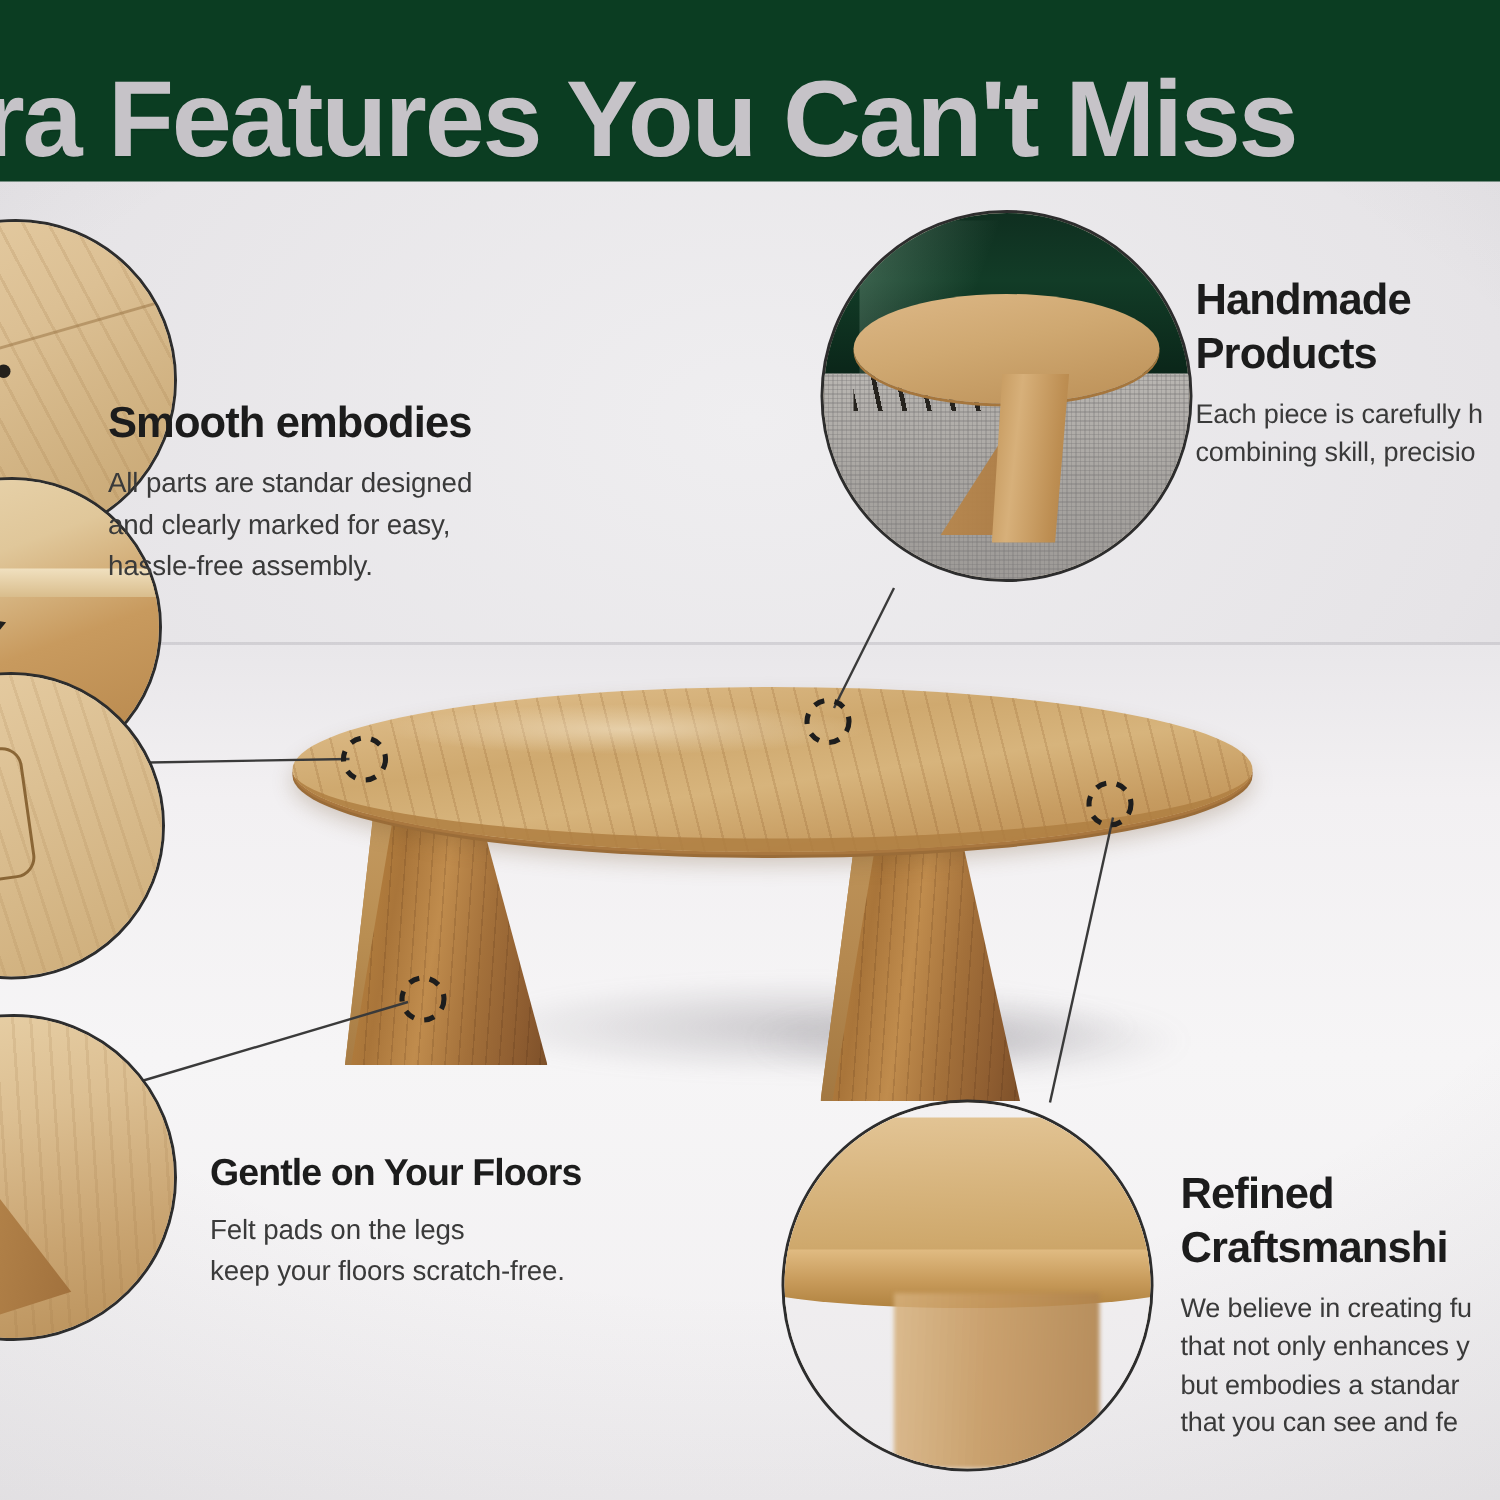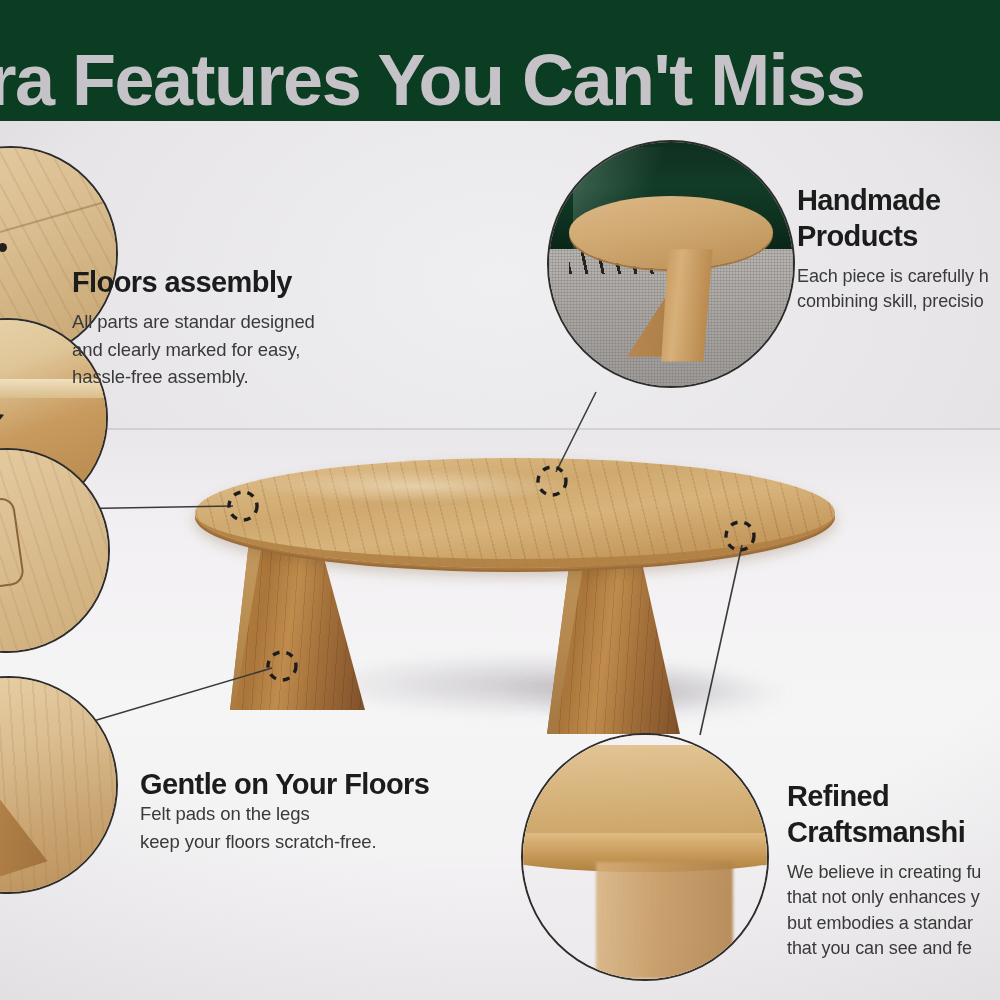--- a/index.html
+++ b/index.html
@@ -262,22 +262,22 @@
 
   .b-smooth { left:72px; top:266px; width:360px; }
   .b-smooth .tx-title { font-size:29px; line-height:1.12; }
   .b-smooth .tx-body { font-size:18.5px; line-height:1.47; margin-top:10px; }
 
   .b-handmade { left:797px; top:182px; width:300px; }
   .b-handmade .tx-title { font-size:29px; line-height:1.25; }
   .b-handmade .tx-body { font-size:18px; line-height:1.42; margin-top:9px; white-space:pre; }
 
   .b-gentle { left:140px; top:768px; width:400px; }
-  .b-gentle .tx-title { font-size:29px; line-height:1.12; }
-  .b-gentle .tx-body { font-size:18.5px; line-height:1.47; }
+  .b-gentle .tx-title { font-size:25px; line-height:1.12; }
+  .b-gentle .tx-body { font-size:18.5px; line-height:1.47; margin-top:10px; }
 
   .b-refined { left:787px; top:778px; width:320px; }
   .b-refined .tx-title { font-size:29px; line-height:1.25; }
   .b-refined .tx-body { font-size:18px; line-height:1.42; margin-top:9px; white-space:pre; }
 </style>
 </head>
 <body>
 
 <div id="stage">
 
@@ -366,21 +366,21 @@
   <div class="circle c-l4">
     <div class="bg"></div>
     <div class="legedge"></div>
 
   </div>
 
   <div class="header-band"></div>
   <div class="header-title">tra Features You Can't Miss</div>
 
   <div class="blk b-smooth">
-    <div class="tx-title">Floors assembly</div>
+    <div class="tx-title">Smooth embodies</div>
     <div class="tx-body" style="white-space:pre-line;">All parts are standar designed
 and clearly marked for easy,
 hassle-free assembly.</div>
   </div>
 
   <div class="blk b-handmade">
     <div class="tx-title">Handmade</div>
     <div class="tx-title">Products</div>
     <div class="tx-body" style="white-space:pre-line;">Each piece is carefully h
 combining skill, precisio</div>

